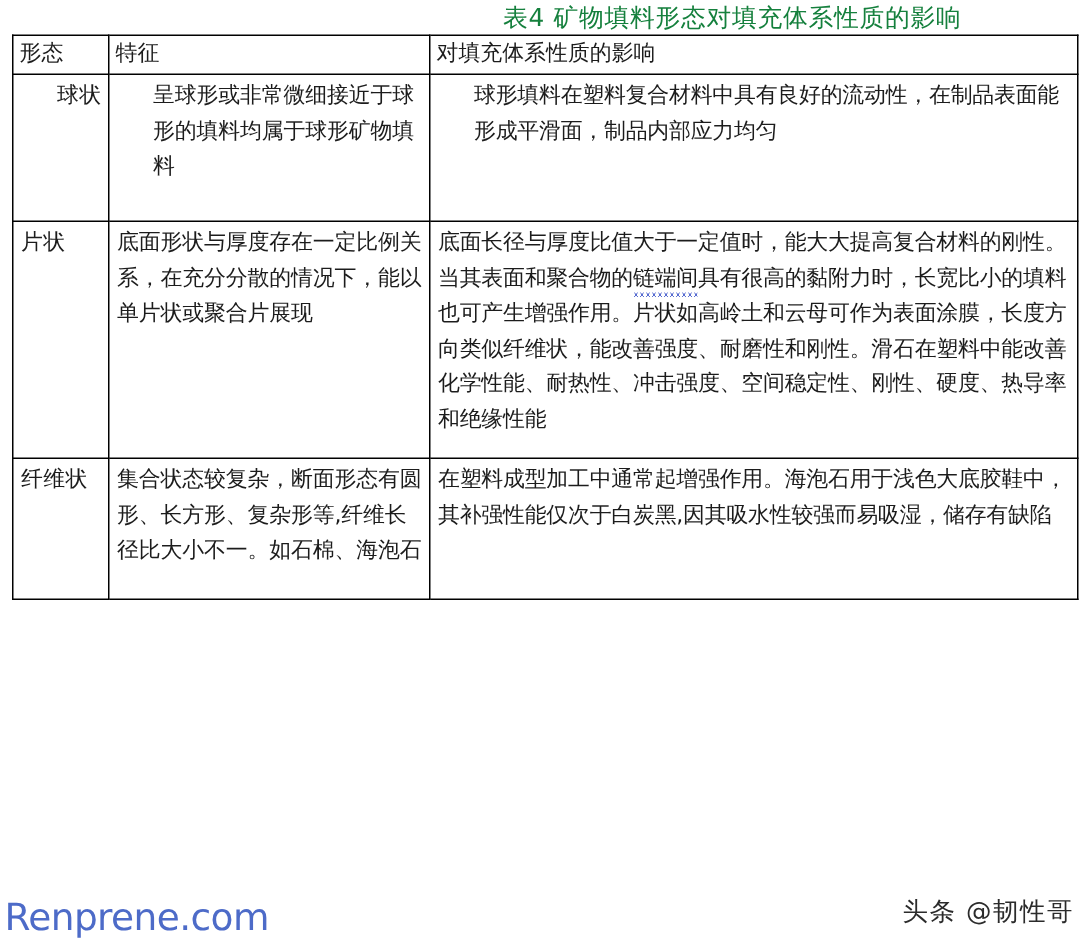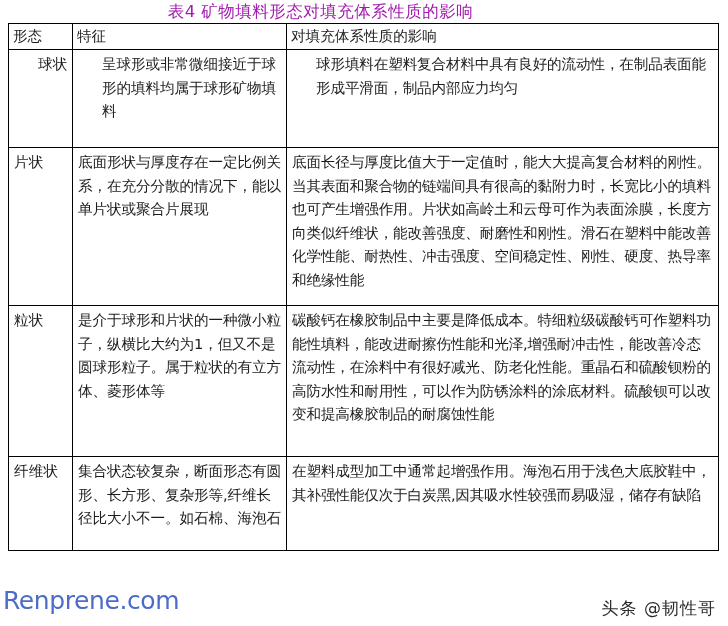--- a/index.html
+++ b/index.html
@@ -20,25 +20,25 @@
   .page {
     position: absolute;
     inset: 0;
   }
 
   .table-title {
     position: absolute;
     top: 2px;
     left: 0;
     width: 641px;
-    text-align: center;
+    text-align: right;
     font-size: 16.5px;
     line-height: 20px;
     letter-spacing: 0.5px;
-    color: #a21caf;
+    color: #15803d;
     white-space: nowrap;
   }
 
   table.data-table {
     position: absolute;
     top: 23px;
     left: 8px;
     width: 710px;
     border-collapse: collapse;
     table-layout: fixed;
@@ -108,21 +108,21 @@
       linear-gradient(45deg, transparent 45%, #3a52c8 45%, #3a52c8 55%, transparent 55%),
       linear-gradient(-45deg, transparent 45%, #3a52c8 45%, #3a52c8 55%, transparent 55%);
     background-size: 4px 3px;
     background-repeat: repeat-x;
     opacity: 0.85;
   }
 
   .watermark-site {
     position: absolute;
     left: 3px;
-    bottom: 12px;
+    bottom: 1px;
     font-size: 25px;
     line-height: 27px;
     color: #3e5fc4;
     font-family: "DejaVu Sans", "Liberation Sans", sans-serif;
     letter-spacing: -0.4px;
     opacity: 0.92;
     pointer-events: none;
   }
 
   .watermark-toutiao {
@@ -166,25 +166,20 @@
         <td class="feature-cell">呈球形或非常微细接近于球形的填料均属于球形矿物填料</td>
         <td class="effect-cell">球形填料在塑料复合材料中具有良好的流动性，在制品表面能形成平滑面，制品内部应力均匀</td>
       </tr>
 
       <tr class="r-flake">
         <td class="shape-cell">片状</td>
         <td class="feature-cell">底面形状与厚度存在一定比例关系，在充分分散的情况下，能以单片状或聚合片展现</td>
         <td class="effect-cell"><span>底面长径与厚度比值大于一定值时，能大大提高复合材料的刚性。当其表面和聚合物的</span><span class="squiggle">链端间</span><span>具有很高的黏附力时，长宽比小的填料也可产生增强作用。片状如高岭土和云母可作为表面涂膜，长度方向类似纤维状，能改善强度、耐磨性和刚性。滑石在塑料中能改善化学性能、耐热性、冲击强度、空间稳定性、刚性、硬度、热导率和绝缘性能</span></td>
       </tr>
 
-      <tr class="r-granular">
-        <td class="shape-cell">粒状</td>
-        <td class="feature-cell">是介于球形和片状的一种微小粒子，纵横比大约为1，但又不是圆球形粒子。属于粒状的有立方体、菱形体等</td>
-        <td class="effect-cell">碳酸钙在橡胶制品中主要是降低成本。特细粒级碳酸钙可作塑料功能性填料，能改进耐擦伤性能和光泽,增强耐冲击性，能改善冷态流动性，在涂料中有很好减光、防老化性能。重晶石和硫酸钡粉的高防水性和耐用性，可以作为防锈涂料的涂底材料。硫酸钡可以改变和提高橡胶制品的耐腐蚀性能</td>
-      </tr>
 
 
       <tr class="r-fibrous">
         <td class="shape-cell">纤维状</td>
         <td class="feature-cell">集合状态较复杂，断面形态有圆形、长方形、复杂形等,纤维长径比大小不一。如石棉、海泡石</td>
         <td class="effect-cell">在塑料成型加工中通常起增强作用。海泡石用于浅色大底胶鞋中，其补强性能仅次于白炭黑,因其吸水性较强而易吸湿，储存有缺陷</td>
       </tr>
 
     </tbody>
   </table>

